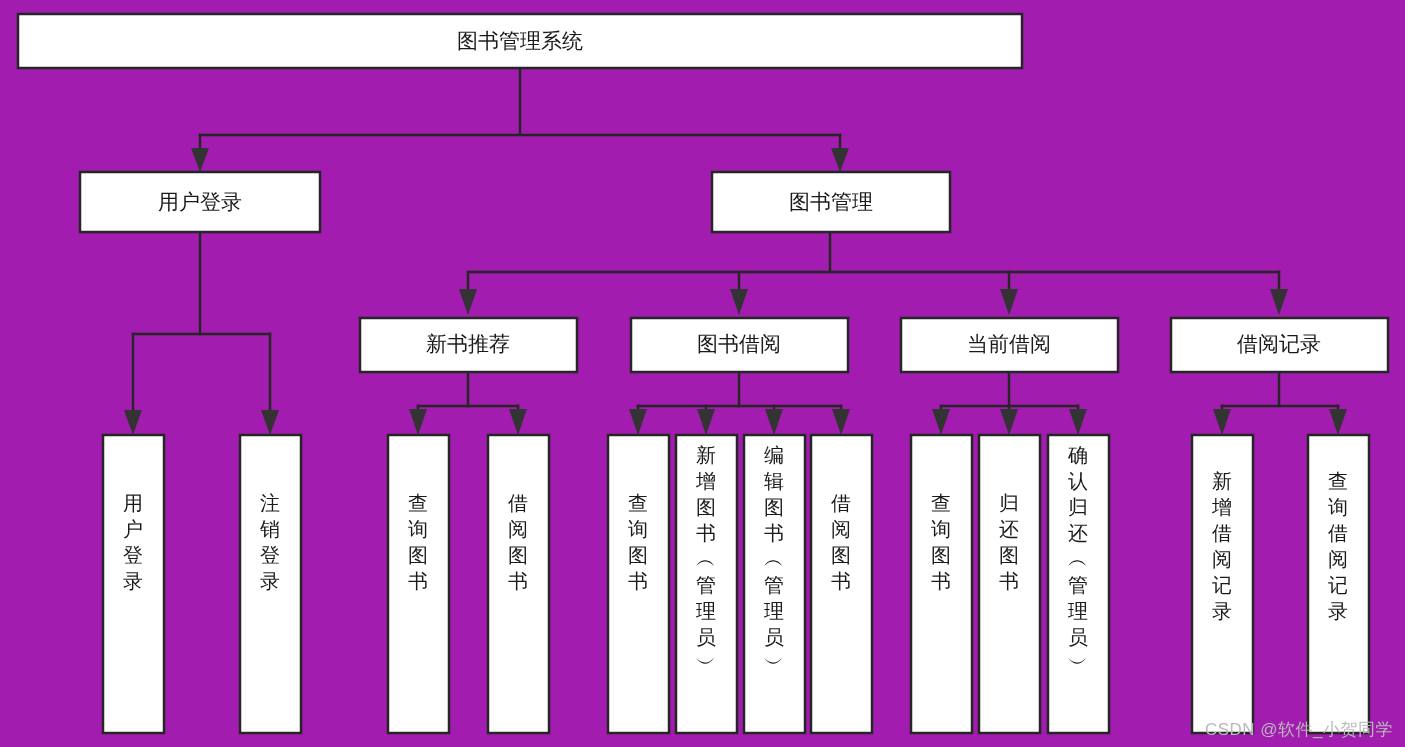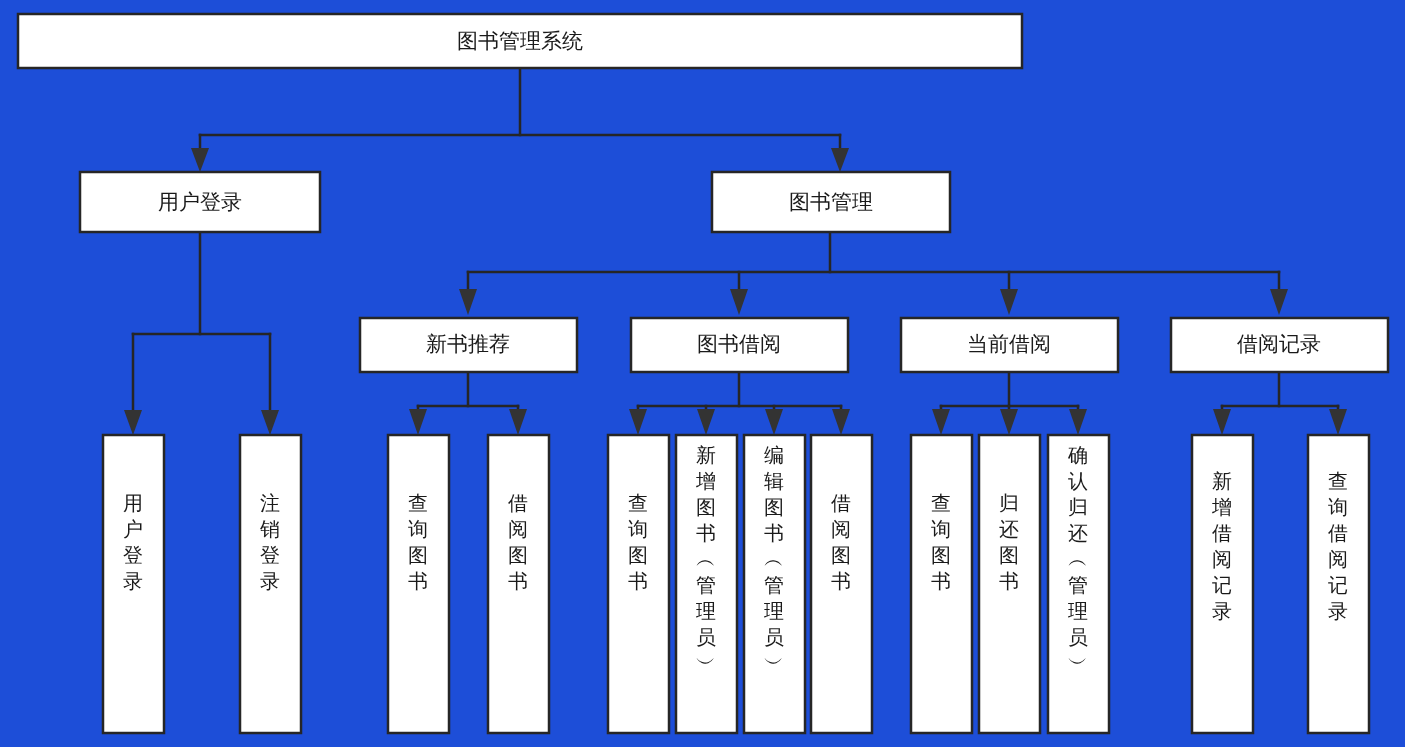--- a/index.html
+++ b/index.html
@@ -11,21 +11,21 @@
     width: 1405px;
     height: 747px;
     font-family: "Liberation Sans", "DejaVu Sans", sans-serif;
     overflow: hidden;
     position: relative;
   }
   #diagram-root {
     position: relative;
     width: 1405px;
     height: 747px;
-    background: #1d4ed8;
+    background: #a21caf;
   }
   svg#flow {
     position: absolute;
     left: 0;
     top: 0;
     width: 1405px;
     height: 747px;
     display: block;
   }
   .node-rect {
@@ -243,14 +243,15 @@
       <text class="node-label-v" x="1222" y="488"><tspan x="1222" dy="0">新</tspan><tspan x="1222" dy="26">增</tspan><tspan x="1222" dy="26">借</tspan><tspan x="1222" dy="26">阅</tspan><tspan x="1222" dy="26">记</tspan><tspan x="1222" dy="26">录</tspan></text>
     </g>
 
     <g>
       <rect class="node-rect" x="1308" y="435" width="61" height="298"></rect>
       <text class="node-label-v" x="1338" y="488"><tspan x="1338" dy="0">查</tspan><tspan x="1338" dy="26">询</tspan><tspan x="1338" dy="26">借</tspan><tspan x="1338" dy="26">阅</tspan><tspan x="1338" dy="26">记</tspan><tspan x="1338" dy="26">录</tspan></text>
     </g>
 
   </svg>
 
+  <div class="watermark">CSDN @软件_小贺同学</div>
 
 </div>
 
 </body></html>

